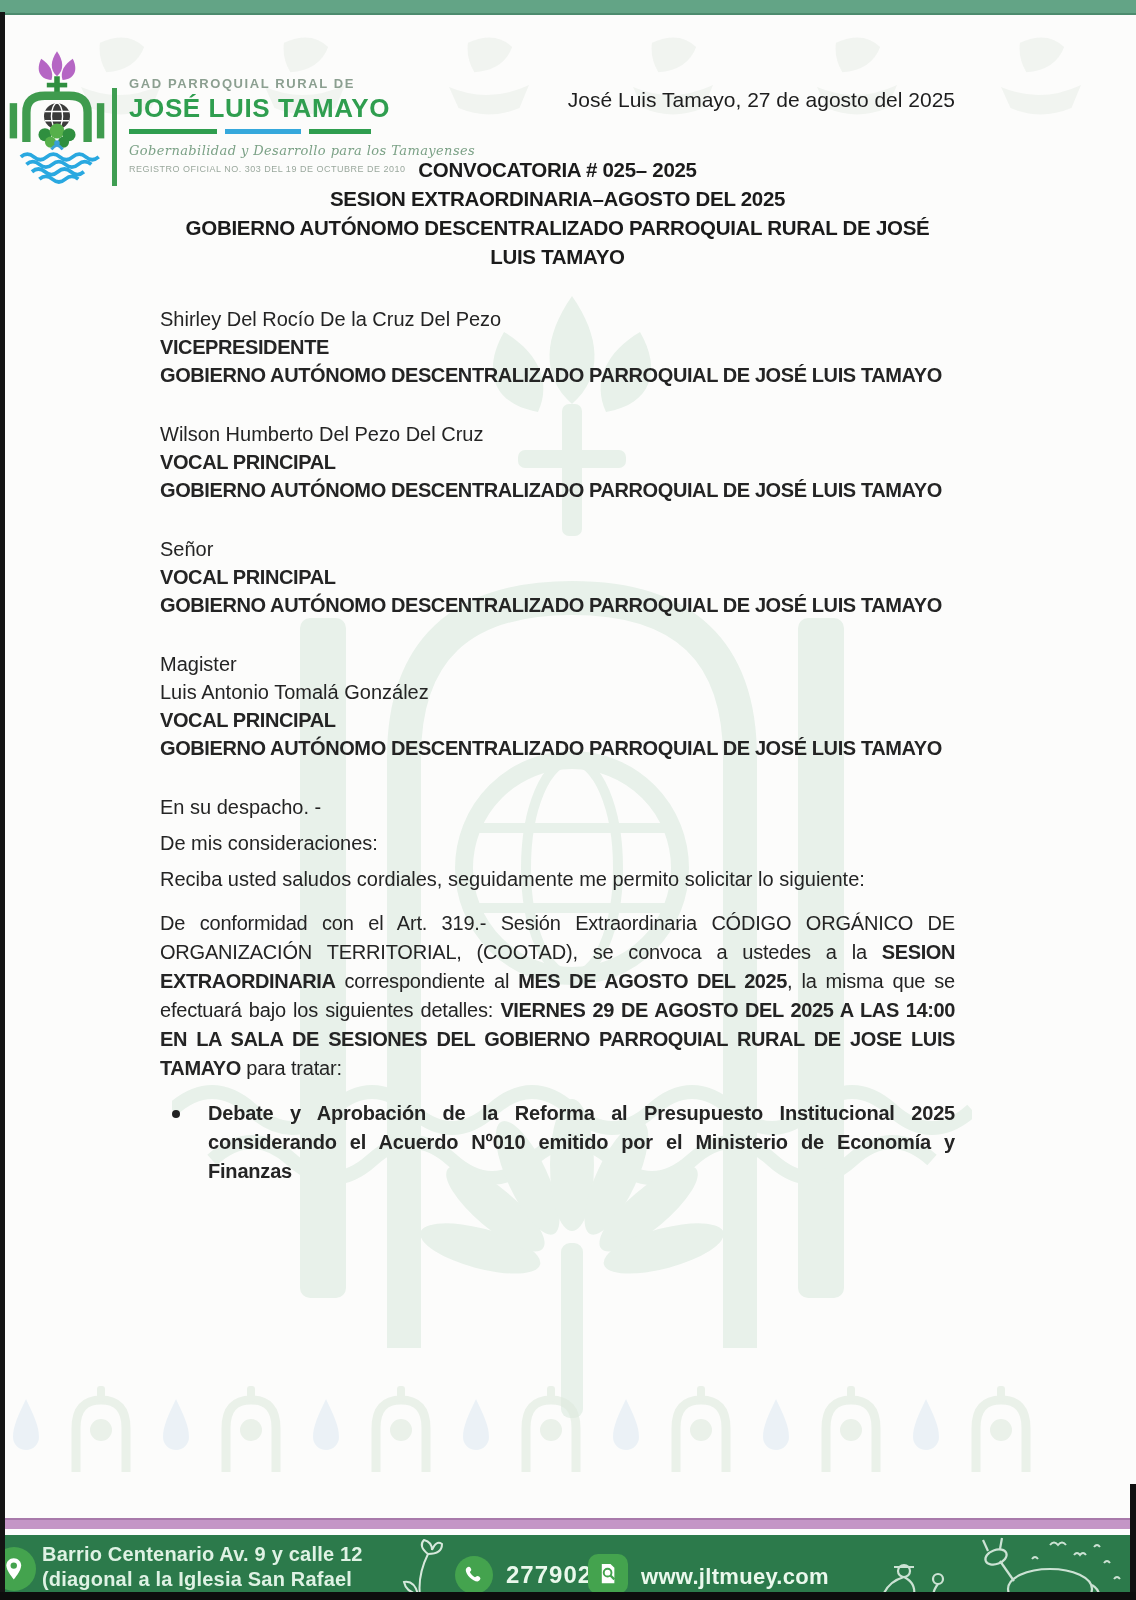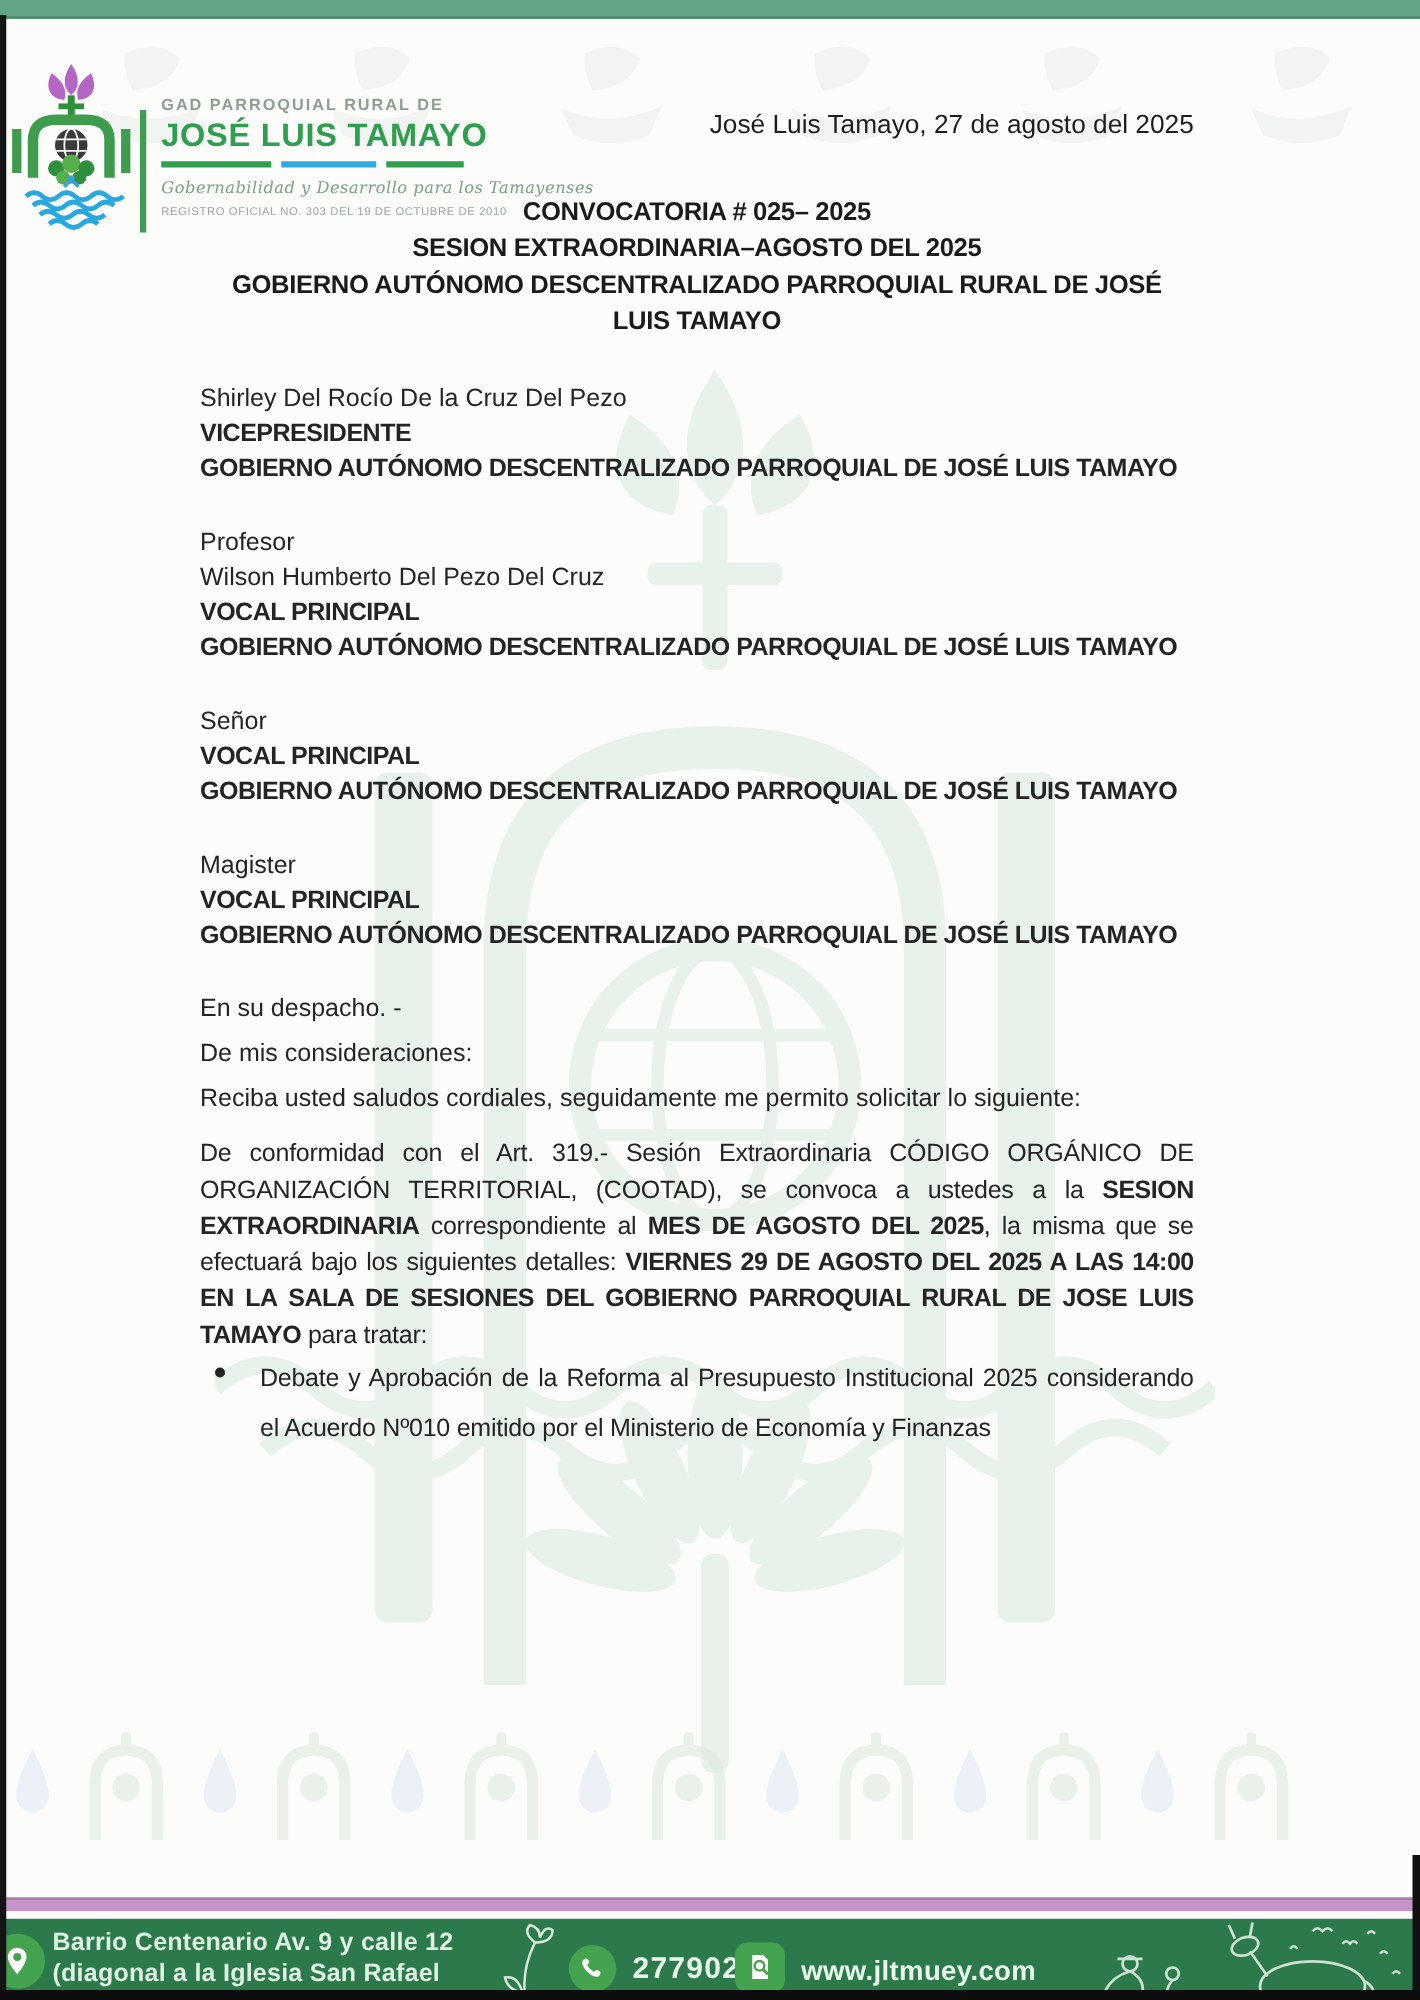--- a/index.html
+++ b/index.html
@@ -38,21 +38,21 @@
 
   
   .doc{position:absolute;left:160px;top:155px;width:795px;z-index:2;font-size:20px;line-height:28px;color:#242424;}
   .title-block{text-align:center;font-weight:bold;font-size:20.5px;line-height:29px;letter-spacing:-.3px;margin-bottom:34px;color:#1b1b1b;}
   .recipient{margin-bottom:31px;}
   .caps{font-weight:bold;letter-spacing:-.4px;}
   .org{text-align:justify;}
   .single-line{margin-top:8px;}
   .para{margin-top:16px;text-align:justify;line-height:29px;letter-spacing:-.2px;}
   .para .b{font-weight:bold;letter-spacing:-.4px;}
-  .bullet-item{line-height:40px;padding-left:48px;position:relative;text-align:justify;letter-spacing:-.2px;}
+  .bullet-item{margin-top:16px;line-height:29px;padding-left:48px;position:relative;text-align:justify;letter-spacing:-.2px;font-weight:bold;}
   .bullet-dot{position:absolute;left:12px;top:11px;width:8px;height:8px;border-radius:50%;background:#222;}
 
   
   .footer{position:absolute;left:0;right:0;bottom:0;height:82px;z-index:10;}
   .pink-bar{height:9px;background:#c495c6;border-top:2px solid #a87aaa;}
   .footer-gap{height:6px;background:#fdfdfd;}
   .footer-green{position:relative;height:91px;background:#2c7a4b;overflow:hidden;}
   .badge{position:absolute;border-radius:50%;background:#44a34e;display:flex;align-items:center;justify-content:center;}
   .badge svg{width:58%;height:58%;}
   .pin-badge{left:-8px;top:12px;width:44px;height:44px;}
@@ -232,34 +232,34 @@
     <div>LUIS TAMAYO</div>
   </div>
 
   <div class="recipient">
     <div>Shirley Del Rocío De la Cruz Del Pezo</div>
     <div class="caps">VICEPRESIDENTE</div>
     <div class="caps org">GOBIERNO AUTÓNOMO DESCENTRALIZADO PARROQUIAL DE JOSÉ LUIS TAMAYO</div>
   </div>
 
   <div class="recipient">
-    <div>Profesor</div>
     <div>Wilson Humberto Del Pezo Del Cruz</div>
     <div class="caps">VOCAL PRINCIPAL</div>
     <div class="caps org">GOBIERNO AUTÓNOMO DESCENTRALIZADO PARROQUIAL DE JOSÉ LUIS TAMAYO</div>
   </div>
 
   <div class="recipient">
     <div>Señor</div>
     <div class="caps">VOCAL PRINCIPAL</div>
     <div class="caps org">GOBIERNO AUTÓNOMO DESCENTRALIZADO PARROQUIAL DE JOSÉ LUIS TAMAYO</div>
   </div>
 
   <div class="recipient">
     <div>Magister</div>
+    <div>Luis Antonio Tomalá González</div>
     <div class="caps">VOCAL PRINCIPAL</div>
     <div class="caps org">GOBIERNO AUTÓNOMO DESCENTRALIZADO PARROQUIAL DE JOSÉ LUIS TAMAYO</div>
   </div>
 
   <div class="single-line">En su despacho. -</div>
   <div class="single-line">De mis consideraciones:</div>
   <div class="single-line">Reciba usted saludos cordiales, seguidamente me permito solicitar lo siguiente:</div>
 
   <div class="para"><span>De conformidad con el Art. 319.- Sesión Extraordinaria CÓDIGO ORGÁNICO DE ORGANIZACIÓN TERRITORIAL, (COOTAD), se convoca a ustedes a la </span><span class="b">SESION EXTRAORDINARIA</span><span> correspondiente al </span><span class="b">MES DE AGOSTO DEL 2025</span><span>, la misma que se efectuará bajo los siguientes detalles: </span><span class="b">VIERNES 29 DE AGOSTO DEL 2025 A LAS 14:00 EN LA SALA DE SESIONES DEL GOBIERNO PARROQUIAL RURAL DE JOSE LUIS TAMAYO</span><span> para tratar:</span></div>
 

